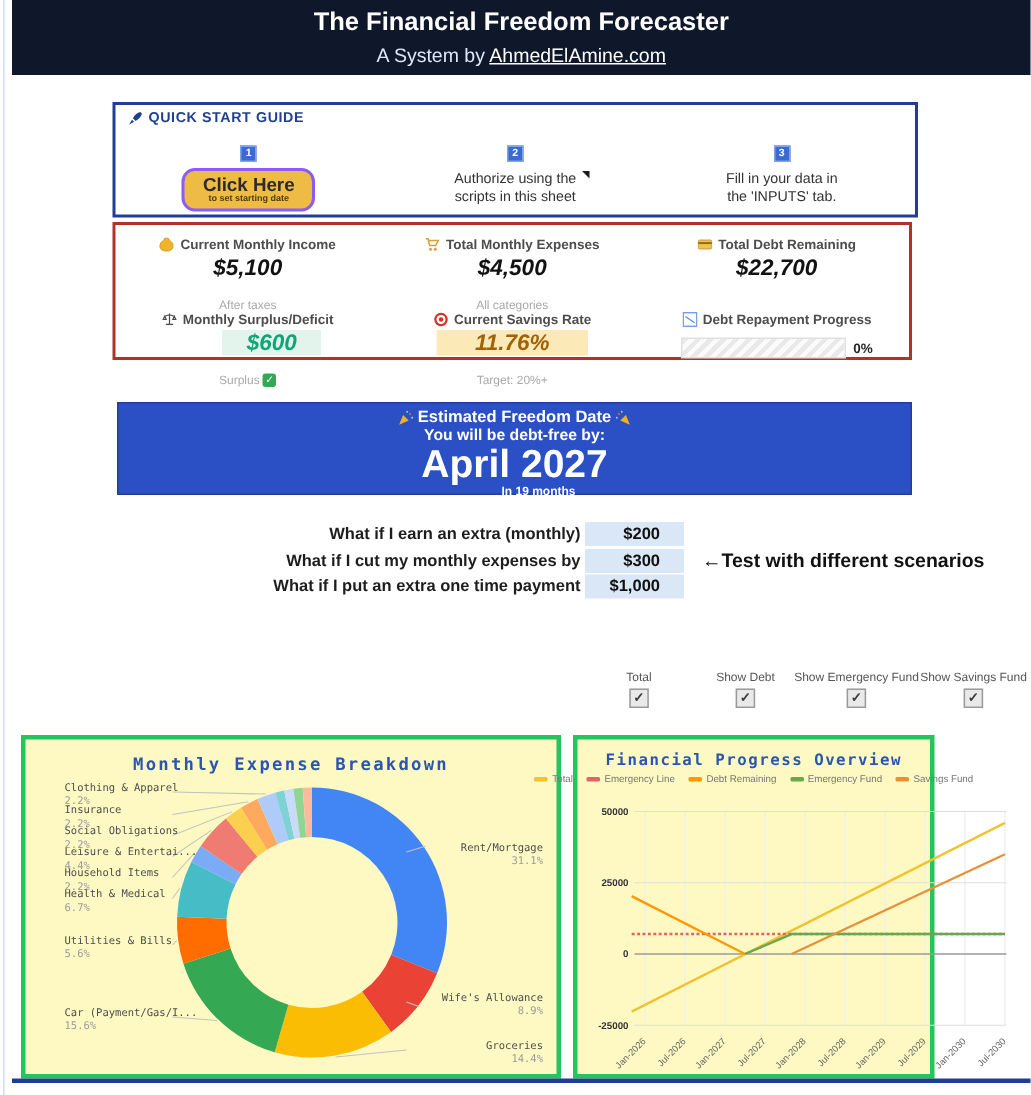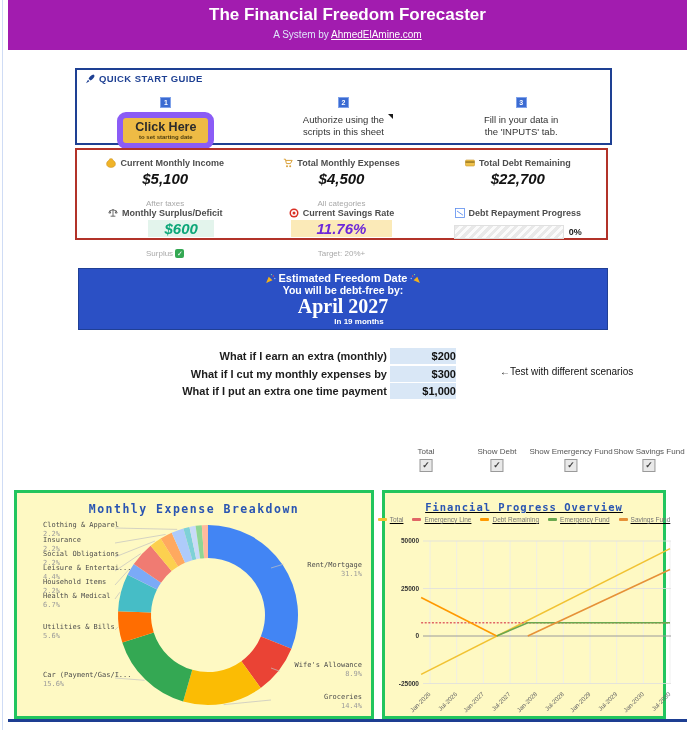--- a/index.html
+++ b/index.html
@@ -1,83 +1,83 @@
 <!DOCTYPE html>
 <html><head>
 <meta charset="utf-8">
 <style>
   html,body{margin:0;padding:0;}
   body{width:687px;height:730px;position:relative;background:#fff;
        font-family:"Liberation Sans",sans-serif;overflow:hidden;}
   .left-grid{position:absolute;left:2px;top:0;width:1px;height:730px;background:#cfdcf5;}
 
   
-  .header{position:absolute;left:8px;top:0;width:679px;height:50px;background:#a21caf;}
+  .header{position:absolute;left:8px;top:0;width:679px;height:50px;background:#0f172a;}
   .header-title{padding-top:5px;text-align:center;color:#fff;font-size:17px;font-weight:bold;}
-  .header-sub{text-align:center;color:#dfe7fa;font-size:10px;margin-top:4px;}
+  .header-sub{text-align:center;color:#dfe7fa;font-size:13px;margin-top:4px;}
   .header-sub a{color:#fff;text-decoration:underline;cursor:pointer;}
 
   
   .qs-box{position:absolute;left:75px;top:68px;width:533px;height:73px;border:2px solid #1e4093;background:#fff;}
   .qs-title{position:absolute;left:8px;top:3px;color:#1e4093;font-size:9.5px;font-weight:bold;
             letter-spacing:.4px;display:flex;gap:4px;align-items:center;}
   .qs-cols{position:absolute;top:21px;left:0;width:100%;display:flex;}
   .qs-col{flex:1;text-align:center;}
   .badge{display:inline-block;background:#3b6bd2;border:1px solid #7fa2ea;color:#fff;
          font-size:7px;font-weight:bold;width:9px;height:9px;line-height:9px;text-align:center;}
-  .qs-btn{margin-top:3px;display:inline-block;background:#eebb45;border:6px solid #8b5cf6;
+  .qs-btn{margin-top:3px;display:inline-block;background:#eebb45;border:2px solid #8b5cf6;
           border-radius:9px;padding:2px 12px 3px;cursor:pointer;}
   .qs-btn-label{font-size:12.5px;font-weight:bold;color:#2b2b2b;}
   .qs-btn-sub{font-size:6px;font-weight:bold;color:#4c3d10;}
   .qs-step-text{margin-top:5px;font-size:9.5px;color:#333;line-height:1.3;position:relative;display:inline-block;}
   .note-marker{position:absolute;right:-9px;top:0;width:0;height:0;
                border-top:5px solid #1a1a1a;border-left:5px solid transparent;}
 
   
   .kpi-box{position:absolute;left:75px;top:148px;width:533px;height:92px;border:2px solid #b23229;
            background:#fff;display:grid;grid-template-columns:1fr 1fr 1fr;grid-template-rows:1fr 1fr;
            padding-top:8px;box-sizing:border-box;}
   .kpi{text-align:center;}
   .kpi-label{font-size:9px;font-weight:bold;color:#4d4d4d;display:flex;justify-content:center;align-items:center;gap:4px;}
   .kpi-value{font-size:15px;font-weight:bold;color:#121212;margin-top:2px;font-style:italic;}
   .pill-good{display:inline-block;color:#0ca678;background:#e3f4ec;padding:0 16px;margin-left:32px;}
-  .pill-warn{display:inline-block;color:#6d28d9;background:#fbeab8;padding:0 26px;}
+  .pill-warn{display:inline-block;color:#a16207;background:#fbeab8;padding:0 26px;}
   .kpi-sub{font-size:8px;color:#a9a9a9;margin-top:12px;}
   .check-badge{display:inline-block;background:#34a853;color:#fff;font-size:7px;line-height:9px;
                width:9px;height:9px;border-radius:2px;vertical-align:middle;}
   .progress-wrap{display:flex;justify-content:center;align-items:center;gap:5px;margin-top:7px;}
   .progress-bar{width:108px;height:12px;border:1px solid #e0e0e0;
                 background:repeating-linear-gradient(135deg,#e9e9e9 0 3px,#fbfbfb 3px 6px);}
   .progress-pct{font-size:9px;font-weight:bold;color:#222;}
 
   
   .freedom{position:absolute;left:78px;top:268px;width:528px;height:60px;background:#2b50c5;
            border:1px solid #203f95;text-align:center;color:#fff;}
   .freedom-heading{font-size:11px;font-weight:bold;margin-top:3px;display:flex;justify-content:center;gap:3px;align-items:center;}
   .freedom-line{font-size:10.5px;font-weight:bold;}
-  .freedom-date{font-size:20px;font-weight:bold;line-height:1.05;font-family:Liberation Serif, serif;}
+  .freedom-date{font-size:26px;font-weight:bold;line-height:1.05;}
   .freedom-sub{font-size:8px;font-weight:bold;padding-left:32px;}
 
   
   .scn-row{position:absolute;left:130px;width:330px;height:16px;display:flex;align-items:center;}
   .scn-label{width:257px;text-align:right;font-size:11px;font-weight:bold;color:#1d1d1d;}
   .scn-value{width:66px;height:16px;margin-left:3px;background:#d9e7f6;text-align:right;
-             font-size:11px;font-weight:bold;color:#111;line-height:16px;padding-right:0;box-sizing:border-box;cursor:text;}
-  .scn-note{position:absolute;left:468px;top:366px;font-size:10px;font-weight:normal;color:#111;margin-left:32px;}
+             font-size:11px;font-weight:bold;color:#111;line-height:16px;padding-right:16px;box-sizing:border-box;cursor:text;}
+  .scn-note{position:absolute;left:468px;top:366px;font-size:13px;font-weight:bold;color:#111;}
 
   
   .toggle{position:absolute;top:447px;text-align:center;transform:translateX(-50%);}
   .toggle-label{font-size:8px;color:#555;white-space:nowrap;}
   .toggle-box{margin:3px auto 0;width:11px;height:11px;border:1px solid #9a9a9a;background:#e9e9e9;
               font-size:9px;line-height:11px;color:#3f3f3f;font-weight:bold;cursor:pointer;}
 
   
   .panel{position:absolute;top:490px;height:229px;background:#fef9c3;border:3px solid #22c55e;box-sizing:border-box;}
   #panel-pie{left:14px;width:360px;}
-  #panel-line{left:382px;width:284px;text-decoration:underline;}
+  #panel-line{left:382px;width:241px;}
   .panel-title{text-align:center;font-family:"DejaVu Sans Mono",monospace;font-weight:bold;color:#2a55b2;}
   #panel-pie .panel-title{font-size:11.5px;letter-spacing:1.5px;margin-top:9px;}
   #panel-line .panel-title{font-size:10.5px;letter-spacing:1px;margin-top:8px;}
   .legend{display:flex;justify-content:center;gap:9px;margin-top:3px;}
   .legend-item{display:flex;align-items:center;gap:3px;font-size:6.5px;color:#757575;white-space:nowrap;}
   .legend-dash{width:9px;height:3px;border-radius:1px;}
   .chart-svg{position:absolute;left:0;top:0;}
 
   .bottom-rule{position:absolute;left:8px;top:719px;width:679px;height:3px;background:#1d3e92;}
   .icon-svg{display:inline-block;vertical-align:middle;}

